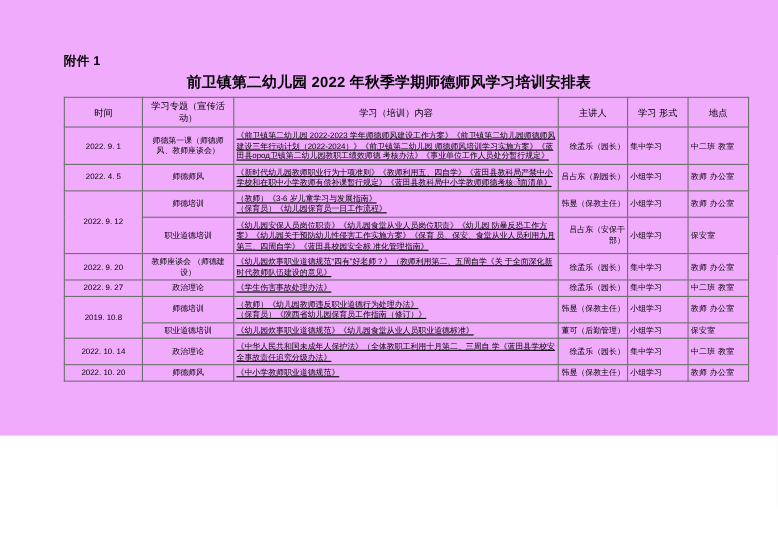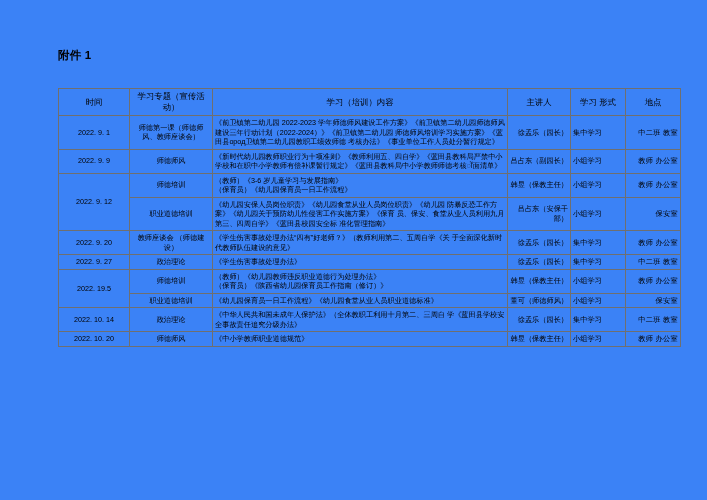--- a/index.html
+++ b/index.html
@@ -10,22 +10,22 @@
   body {
     width: 707px;
     height: 500px;
     font-family: "Liberation Sans", sans-serif;
     color: #000000;
     overflow: hidden;
   }
   .page {
     position: relative;
     width: 707px;
-    height: 500px;
-    background: #3b82f6;
+    height: 396px;
+    background: #f0abfc;
     box-sizing: border-box;
   }
   .attachment {
     position: absolute;
     left: 58px;
     top: 48px;
     font-size: 11.5px;
     font-weight: bold;
     letter-spacing: 0.2px;
   }
@@ -58,35 +58,36 @@
   }
   table.schedule th {
     text-align: center;
     font-size: 8.4px;
   }
   .c-time   { width: 66px;  text-align: center; margin-left: 32px; }
   .c-topic  { width: 78px;  text-align: center; }
   .c-content{ width: 290px; text-align: left; }
   .c-host   { width: 58px;  text-align: right; }
   .c-form   { width: 50px;  text-align: left; }
-  .c-place  { width: 50px;  text-align: right; }
+  .c-place  { width: 50px;  text-align: left; }
 
   .hdr-time   { }
   .hdr-topic  { line-height: 1.45; }
-  .content-cell { padding: 2px 3px; text-indent: 0; }
+  .content-cell { padding: 2px 3px; text-indent: 0; text-decoration: underline; }
   .host-cell  { line-height: 1.4; }
   .place-cell { letter-spacing: 0.3px; }
 </style>
 </head>
 <body>
 
 <div class="page">
 
   <div class="attachment">附件 1</div>
 
+  <div class="doc-title">前卫镇第二幼儿园 2022 年秋季学期师德师风学习培训安排表</div>
 
   <table class="schedule">
     <thead>
       <tr>
         <th class="c-time hdr-time">时间</th>
         <th class="c-topic hdr-topic">学习专题（宣传活动）</th>
         <th class="c-content">学习（培训）内容</th>
         <th class="c-host">主讲人</th>
         <th class="c-form">学习 形式</th>
         <th class="c-place">地点</th>
@@ -95,21 +96,21 @@
     <tbody>
         <tr>
           <td class="c-time">2022. 9. 1</td>
           <td class="c-topic">师德第一课（师德师风、教师座谈会）</td>
           <td class="c-content content-cell">《前卫镇第二幼儿园 2022-2023 学年师德师风建设工作方案》《前卫镇第二幼儿园师德师风建设三年行动计划（2022-2024）》《前卫镇第二幼儿园 师德师风培训学习实施方案》《蓝田县ород卫镇第二幼儿园教职工绩效师德 考核办法》《事业单位工作人员处分暂行规定》</td>
           <td class="c-host host-cell">徐孟乐（园长）</td>
           <td class="c-form">集中学习</td>
           <td class="c-place place-cell">中二班 教室</td>
         </tr>
         <tr>
-          <td class="c-time">2022. 9. 9</td>
+          <td class="c-time">2022. 4. 5</td>
           <td class="c-topic">师德师风</td>
           <td class="c-content content-cell">《新时代幼儿园教师职业行为十项准则》《教师利用五、四自学》《蓝田县教科局严禁中小学校和在职中小学教师有偿补课暂行规定》《蓝田县教科局中小学教师师德考核ों面清单》</td>
           <td class="c-host host-cell">吕占东（副园长）</td>
           <td class="c-form">小组学习</td>
           <td class="c-place place-cell">教师 办公室</td>
         </tr>
         <tr>
           <td class="c-time" rowspan="2">2022. 9. 12</td>
           <td class="c-topic">师德培训</td>
           <td class="c-content content-cell">（教师）《3-6 岁儿童学习与发展指南》<br>（保育员）《幼儿园保育员一日工作流程》</td>
@@ -120,45 +121,45 @@
         <tr>
           <td class="c-topic">职业道德培训</td>
           <td class="c-content content-cell">《幼儿园安保人员岗位职责》《幼儿园食堂从业人员岗位职责》《幼儿园 防暴反恐工作方案》《幼儿园关于预防幼儿性侵害工作实施方案》《保育 员、保安、食堂从业人员利用九月第三、四周自学》《蓝田县校园安全标 准化管理指南》</td>
           <td class="c-host host-cell">吕占东（安保干部）</td>
           <td class="c-form">小组学习</td>
           <td class="c-place place-cell">保安室</td>
         </tr>
         <tr>
           <td class="c-time">2022. 9. 20</td>
           <td class="c-topic">教师座谈会 （师德建设）</td>
-          <td class="c-content content-cell">《学生伤害事故处理办法“四有”好老师？》（教师利用第二、五周自学《关 于全面深化新时代教师队伍建设的意见》</td>
+          <td class="c-content content-cell">《幼儿园炊事职业道德规范“四有”好老师？》（教师利用第二、五周自学《关 于全面深化新时代教师队伍建设的意见》</td>
           <td class="c-host host-cell">徐孟乐（园长）</td>
           <td class="c-form">集中学习</td>
           <td class="c-place place-cell">教师 办公室</td>
         </tr>
         <tr>
           <td class="c-time">2022. 9. 27</td>
           <td class="c-topic">政治理论</td>
           <td class="c-content content-cell">《学生伤害事故处理办法》</td>
           <td class="c-host host-cell">徐孟乐（园长）</td>
           <td class="c-form">集中学习</td>
           <td class="c-place place-cell">中二班 教室</td>
         </tr>
         <tr>
-          <td class="c-time" rowspan="2">2022. 19.5</td>
+          <td class="c-time" rowspan="2">2019. 10.8</td>
           <td class="c-topic">师德培训</td>
           <td class="c-content content-cell">（教师）《幼儿园教师违反职业道德行为处理办法》<br>（保育员）《陕西省幼儿园保育员工作指南（修订）》</td>
           <td class="c-host host-cell">韩昱（保教主任）</td>
           <td class="c-form">小组学习</td>
           <td class="c-place place-cell">教师 办公室</td>
         </tr>
         <tr>
           <td class="c-topic">职业道德培训</td>
-          <td class="c-content content-cell">《幼儿园保育员一日工作流程》《幼儿园食堂从业人员职业道德标准》</td>
-          <td class="c-host host-cell">董可（师德师风）</td>
+          <td class="c-content content-cell">《幼儿园炊事职业道德规范》《幼儿园食堂从业人员职业道德标准》</td>
+          <td class="c-host host-cell">董可（后勤管理）</td>
           <td class="c-form">小组学习</td>
           <td class="c-place place-cell">保安室</td>
         </tr>
         <tr>
           <td class="c-time">2022. 10. 14</td>
           <td class="c-topic">政治理论</td>
           <td class="c-content content-cell">《中华人民共和国未成年人保护法》（全体教职工利用十月第二、三周自 学《蓝田县学校安全事故责任追究分级办法》</td>
           <td class="c-host host-cell">徐孟乐（园长）</td>
           <td class="c-form">集中学习</td>
           <td class="c-place place-cell">中二班 教室</td>

